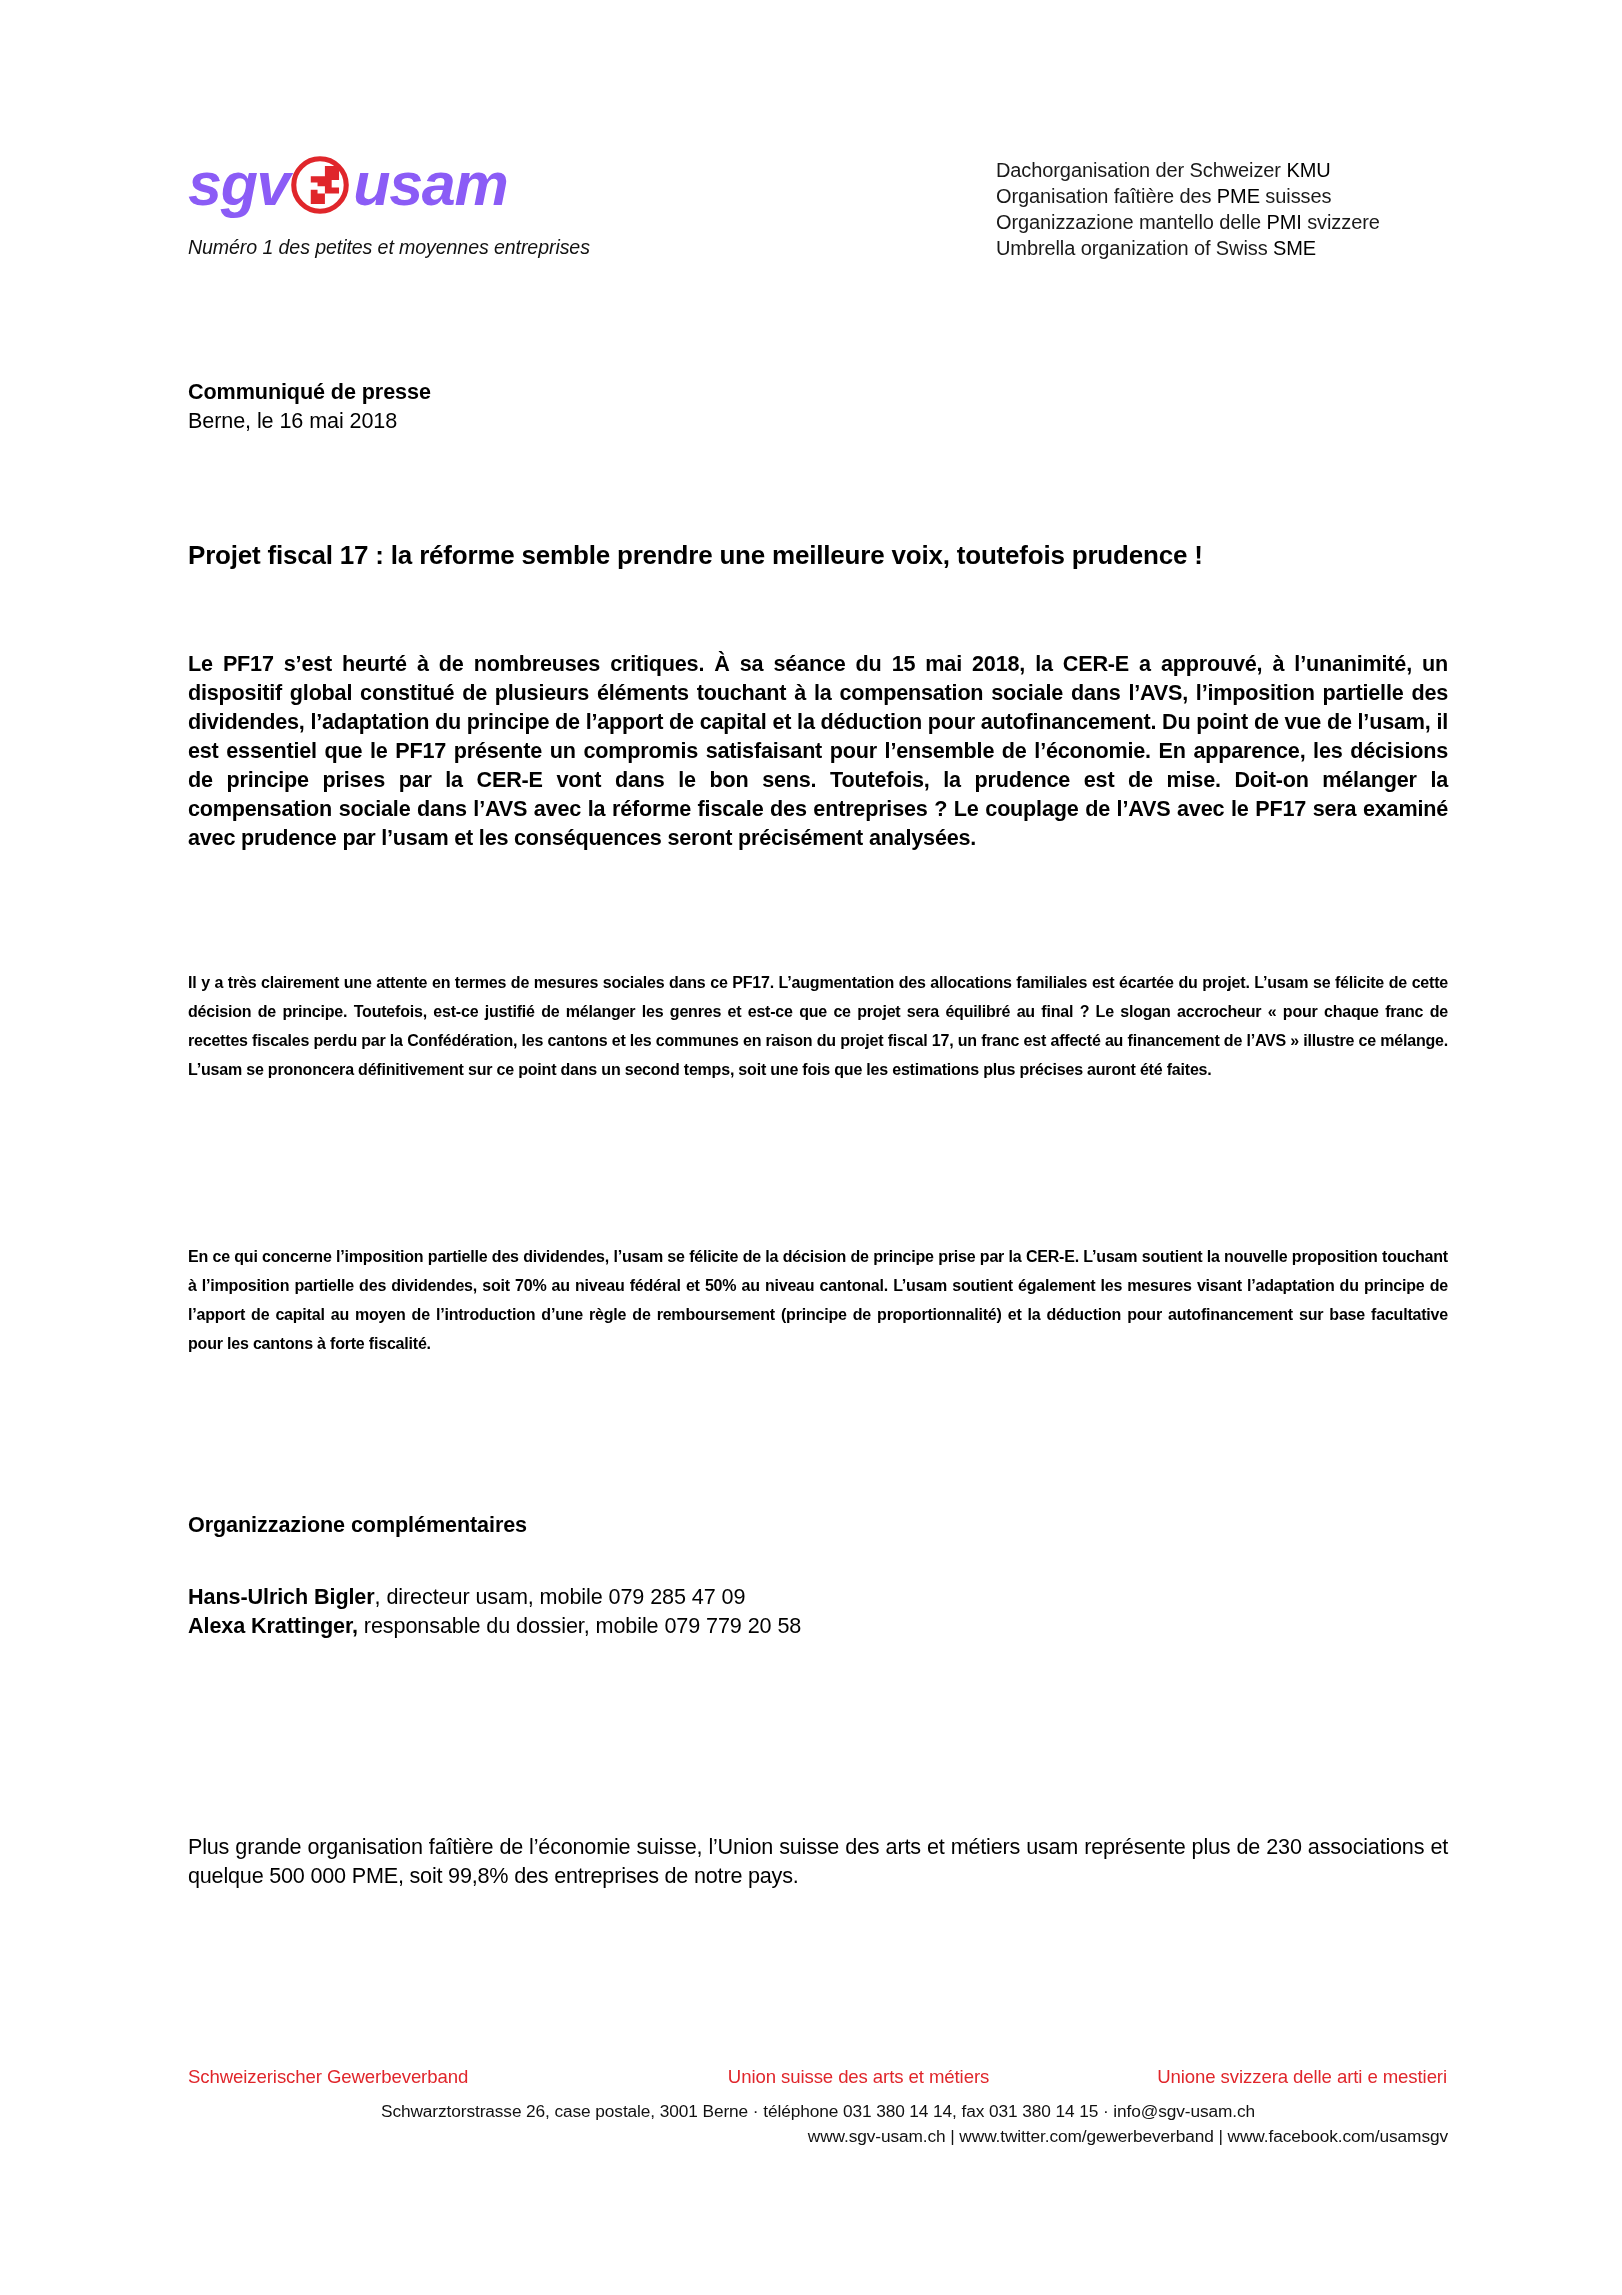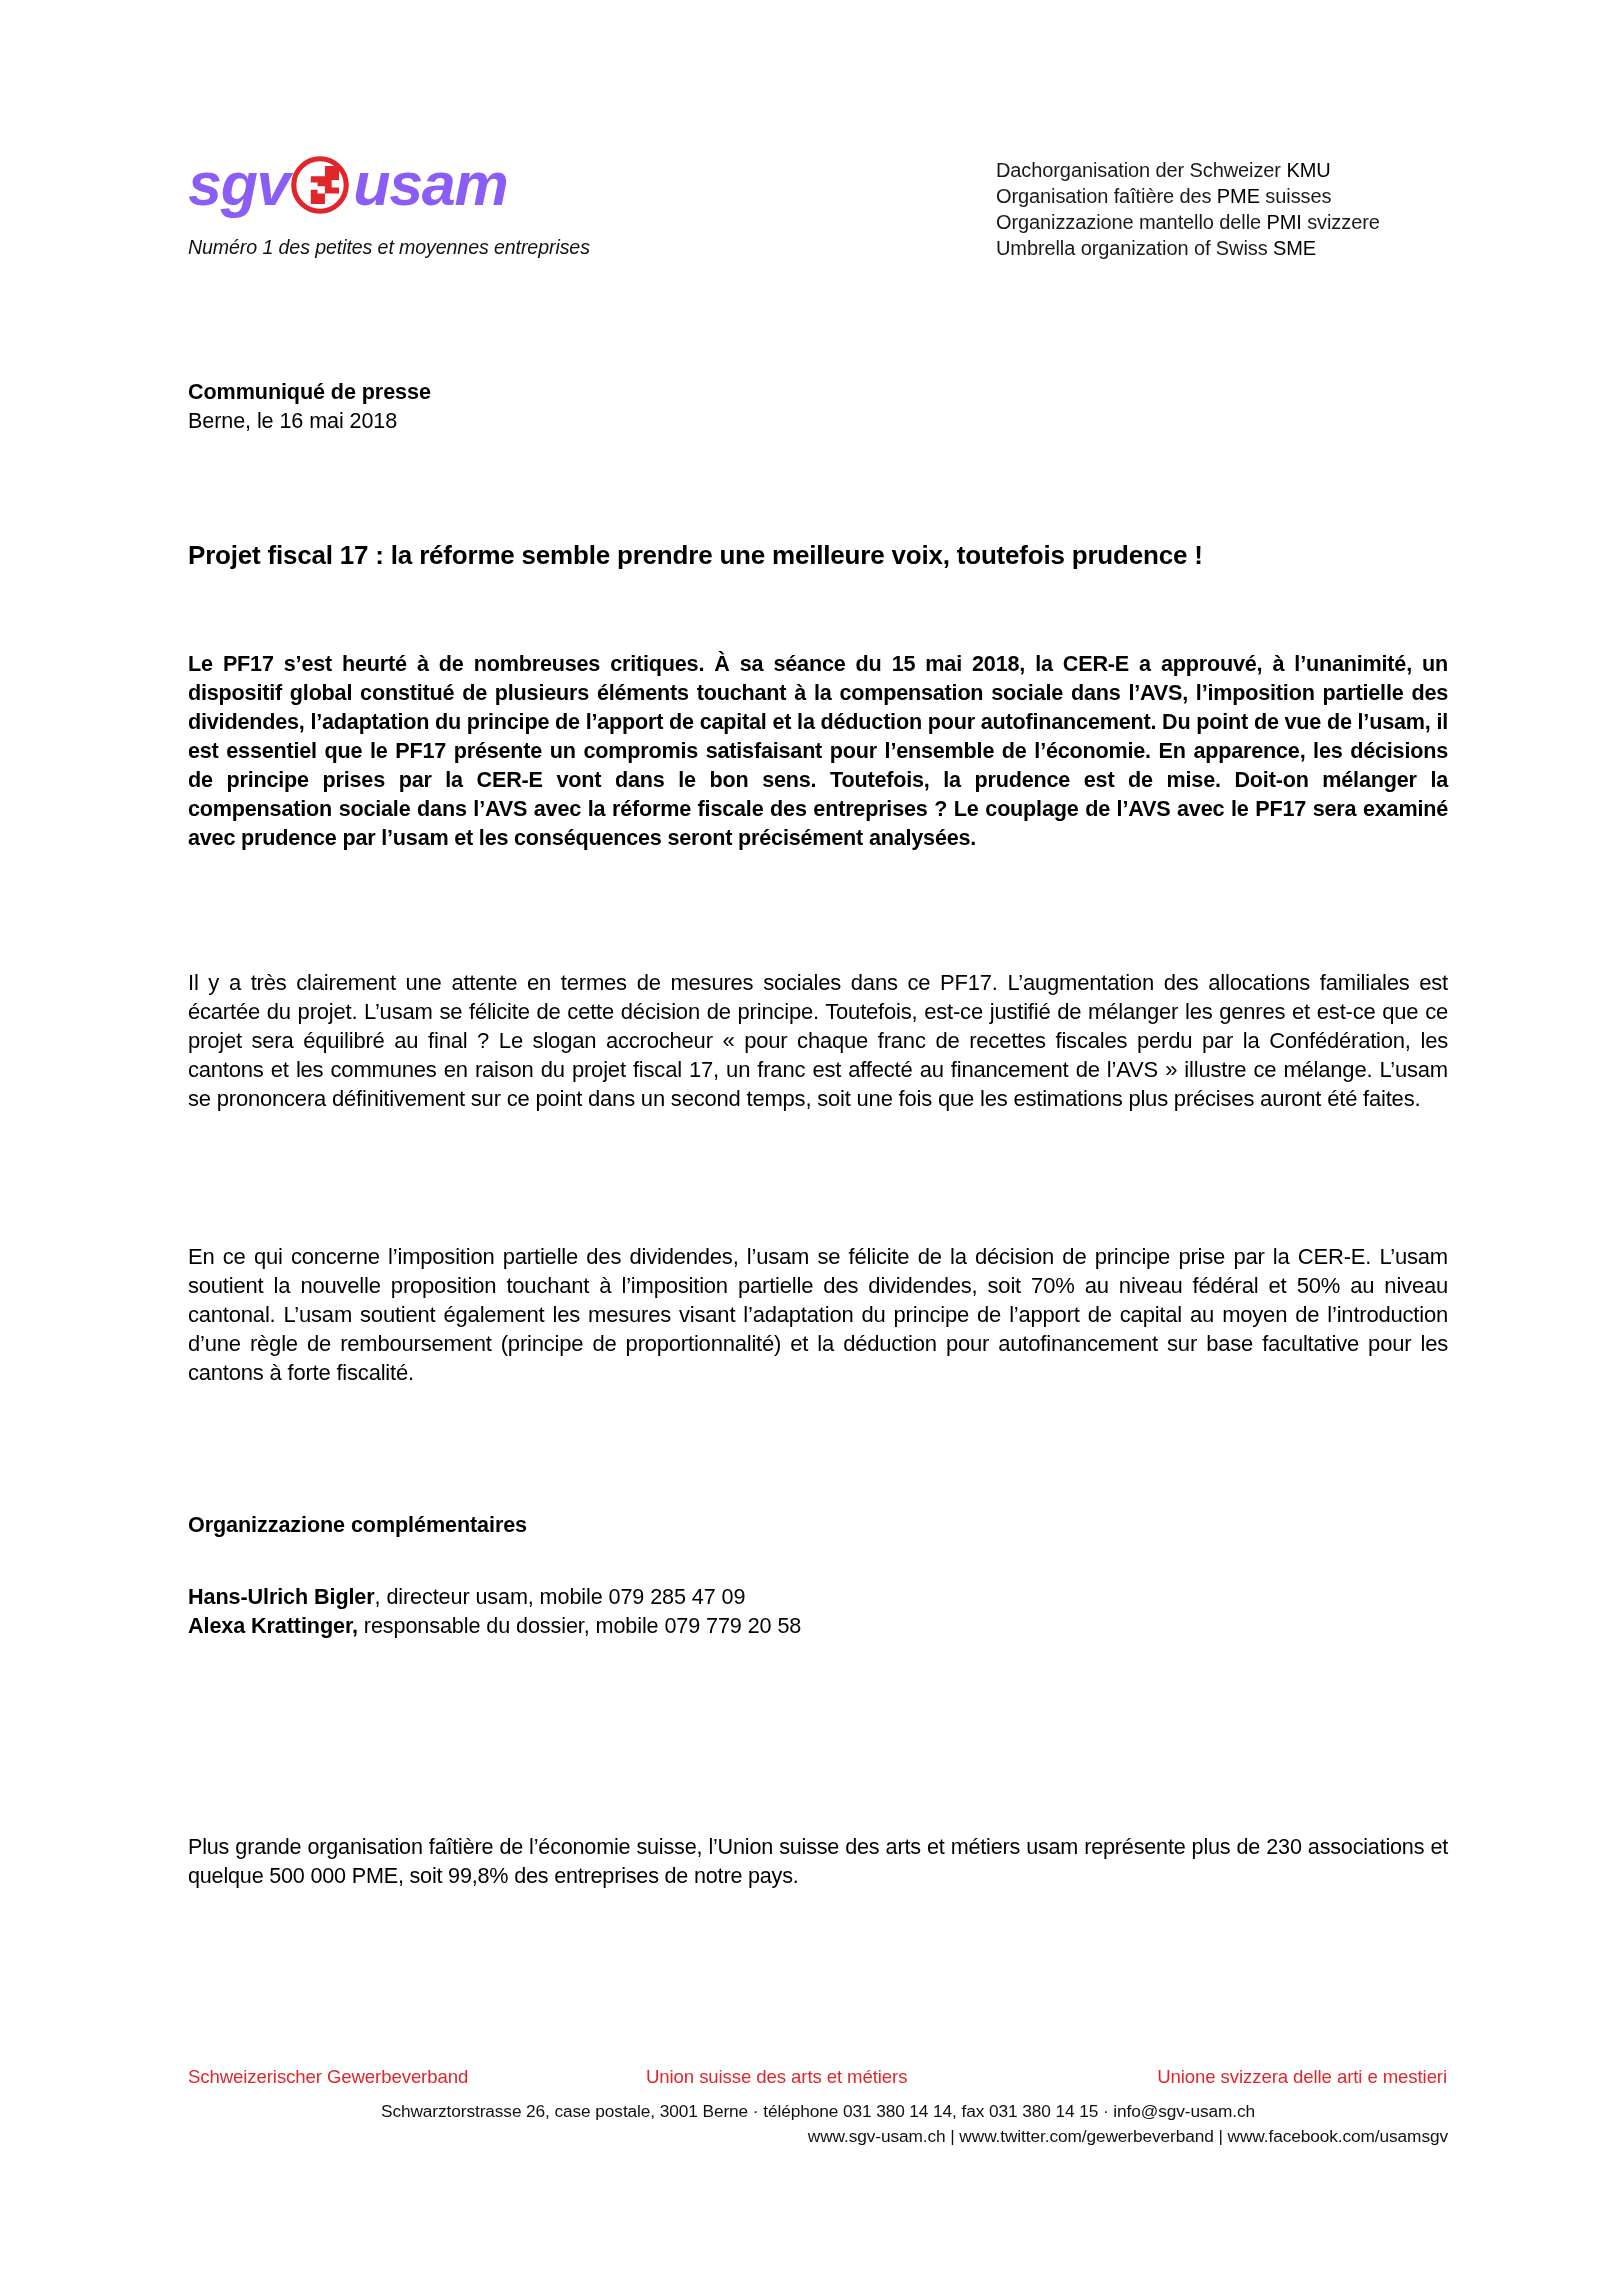--- a/index.html
+++ b/index.html
@@ -132,22 +132,22 @@
     line-height: 29px;
     letter-spacing: -0.2px;
     text-align: justify;
     text-justify: inter-word;
   }
 
   .para {
     position: absolute;
     left: 0;
     width: 1260px;
-    font-size: 22px;
-    font-weight: 400;
+    font-size: 16px;
+    font-weight: 700;
     line-height: 29px;
     letter-spacing: -0.2px;
     text-align: justify;
     text-justify: inter-word;
   }
   .para-2 { top: 968px; }
   .para-3 { top: 1242px; }
 
   .contact-heading {
     position: absolute;
@@ -203,21 +203,21 @@
     left: 188px;
     top: 31px;
     width: 1260px;
     display: flex;
     font-size: 18.6px;
     color: #e0262b;
     letter-spacing: -0.1px;
     white-space: nowrap;
   }
   .footer-names > span:nth-child(1) { width: 458px; }
-  .footer-names > span:nth-child(2) { width: 425px; }
+  .footer-names > span:nth-child(2) { width: 425px; text-align: center; }
   .footer-names > span:nth-child(3) { width: 376px; text-align: right; }
 
   .footer-address {
     position: absolute;
     left: 188px;
     top: 64px;
     width: 1260px;
     text-align: center;
     font-size: 17.3px;
     line-height: 25px;

